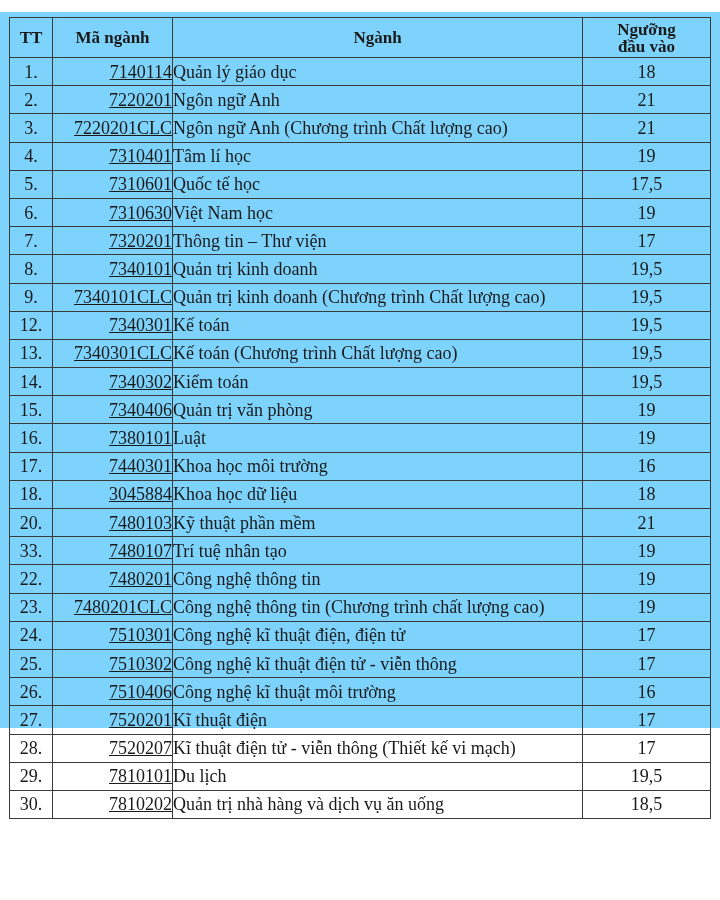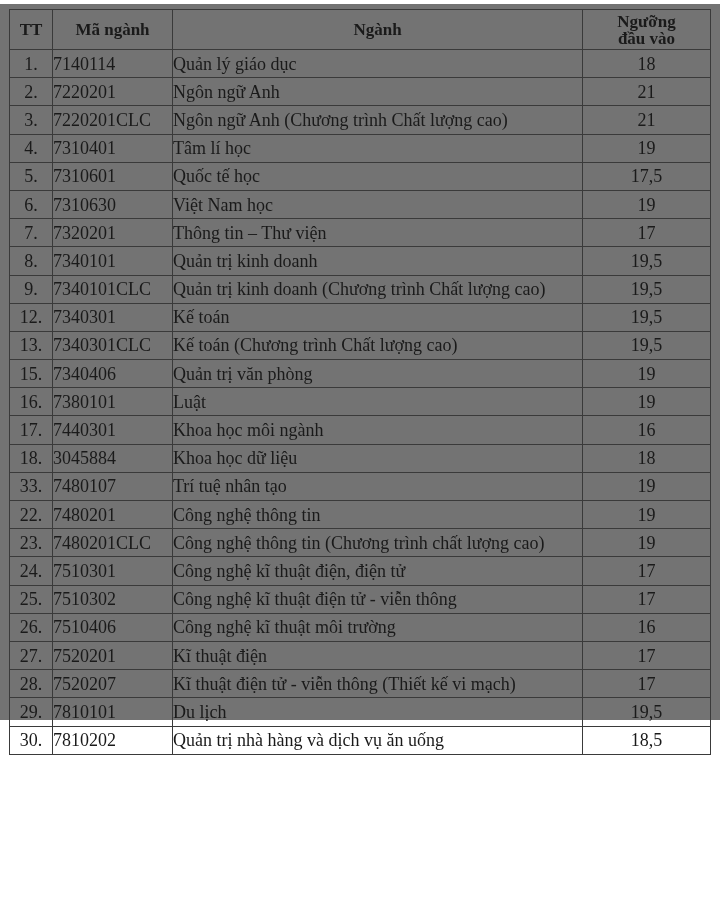--- a/index.html
+++ b/index.html
@@ -1,17 +1,17 @@
 <!DOCTYPE html>
 <html><head>
 <meta charset="utf-8">
 <style>
   html, body { margin: 0; padding: 0; background: #ffffff; }
   body { width: 720px; height: 900px; overflow: hidden; position: relative; }
-  .page { position: absolute; left: 0; top: 4px; width: 720px; height: 716px; background: #737373; }
+  .page { position: absolute; left: 0; top: 12px; width: 720px; height: 716px; background: #7dd3fc; }
   table.adm {
     position: absolute; left: 9px; top: 5px;
     width: 701px;
     border-collapse: collapse;
     font-family: "Liberation Serif", "DejaVu Serif", serif;
     color: #1a1a1a;
     table-layout: fixed;
   }
   table.adm th, table.adm td {
     border: 1.4px solid #3a3a3a;
@@ -26,21 +26,21 @@
     text-align: center;
     font-size: 17px;
   }
   table.adm th.h-threshold { font-size: 17px; line-height: 17px; }
   table.adm td { height: 27.2px; }
   col.c-tt { width: 43px; }
   col.c-code { width: 120px; }
   col.c-major { width: 410px; }
   col.c-thr { width: 128px; }
   td.tt { text-align: center; font-size: 18px; }
-  td.code { text-align: left; font-size: 18px; }
+  td.code { text-align: right; font-size: 18px; text-decoration: underline; }
   td.major { text-align: left; padding-left: 4px; font-size: 18px; white-space: nowrap; }
   td.thr { text-align: center; font-size: 18px; }
 </style>
 </head>
 <body>
 
 <div class="page">
   <table class="adm">
     <colgroup>
       <col class="c-tt">
@@ -120,42 +120,54 @@
           <td class="major">Kế toán</td>
           <td class="thr">19,5</td>
         </tr>
         <tr>
           <td class="tt">13.</td>
           <td class="code">7340301CLC</td>
           <td class="major">Kế toán (Chương trình Chất lượng cao)</td>
           <td class="thr">19,5</td>
         </tr>
         <tr>
+          <td class="tt">14.</td>
+          <td class="code">7340302</td>
+          <td class="major">Kiểm toán</td>
+          <td class="thr">19,5</td>
+        </tr>
+        <tr>
           <td class="tt">15.</td>
           <td class="code">7340406</td>
           <td class="major">Quản trị văn phòng</td>
           <td class="thr">19</td>
         </tr>
         <tr>
           <td class="tt">16.</td>
           <td class="code">7380101</td>
           <td class="major">Luật</td>
           <td class="thr">19</td>
         </tr>
         <tr>
           <td class="tt">17.</td>
           <td class="code">7440301</td>
-          <td class="major">Khoa học môi ngành</td>
+          <td class="major">Khoa học môi trường</td>
           <td class="thr">16</td>
         </tr>
         <tr>
           <td class="tt">18.</td>
           <td class="code">3045884</td>
           <td class="major">Khoa học dữ liệu</td>
           <td class="thr">18</td>
+        </tr>
+        <tr>
+          <td class="tt">20.</td>
+          <td class="code">7480103</td>
+          <td class="major">Kỹ thuật phần mềm</td>
+          <td class="thr">21</td>
         </tr>
         <tr>
           <td class="tt">33.</td>
           <td class="code">7480107</td>
           <td class="major">Trí tuệ nhân tạo</td>
           <td class="thr">19</td>
         </tr>
         <tr>
           <td class="tt">22.</td>
           <td class="code">7480201</td>

